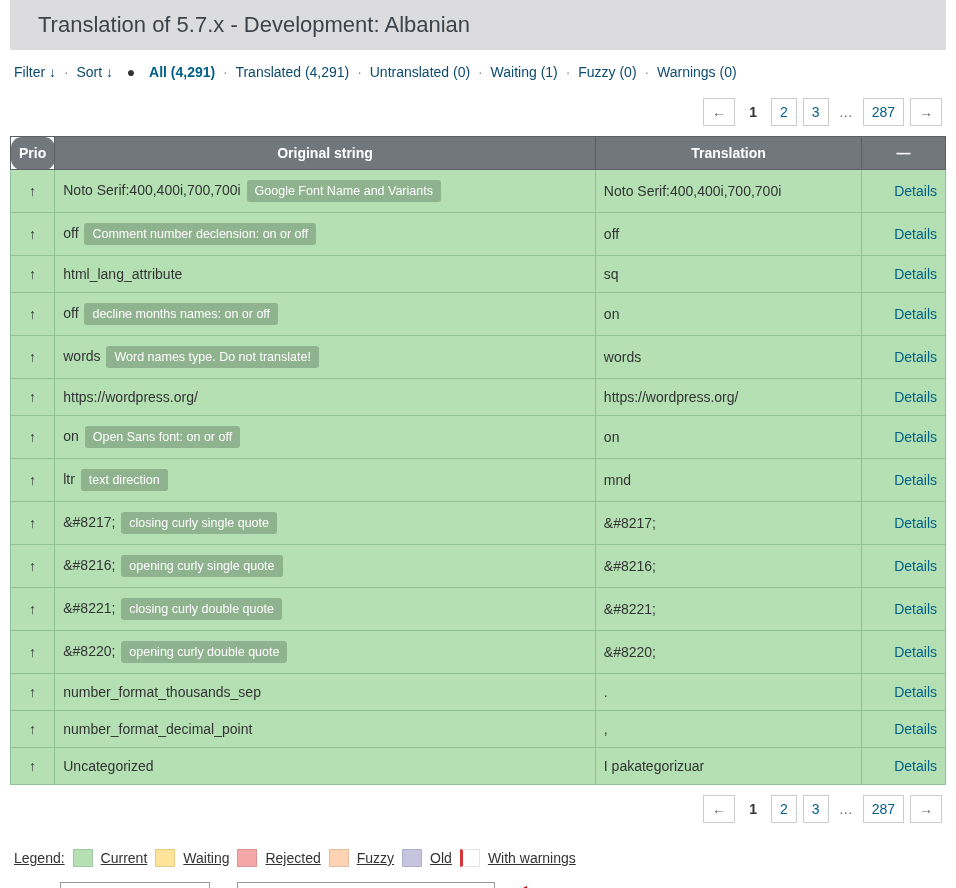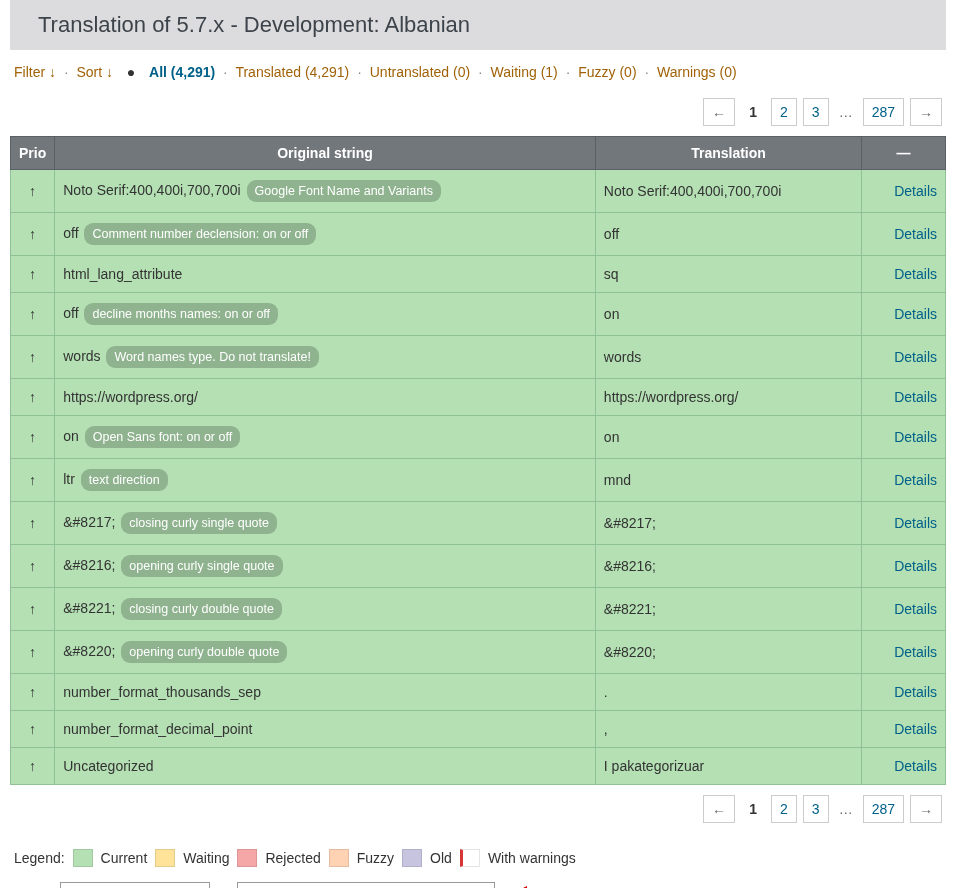--- a/index.html
+++ b/index.html
@@ -20,21 +20,21 @@
     margin: 0;
     font-size: 22px;
     font-weight: 400;
     color: #3c434a;
   }
   .filter-row {
     padding: 14px 14px 8px 14px;
     font-size: 14px;
     color: #666;
   }
-  .filter-row a { color: #a16207; text-decoration: none; cursor: pointer; }
+  .filter-row a { color: #0c4a6e; text-decoration: none; cursor: pointer; }
   .filter-row .sep { color: #888; padding: 0 4px; }
   .filter-row .bullet { color: #333; padding: 0 6px; }
   .filter-row strong { color: #006088; font-weight: 700; }
   .pagination {
     display: flex;
     justify-content: flex-end;
     align-items: center;
     gap: 6px;
     padding: 10px 14px;
     font-size: 14px;
@@ -68,21 +68,21 @@
     font-size: 14px;
   }
   table.strings thead th {
     background: #72777c;
     color: #fff;
     font-weight: 700;
     text-align: center;
     padding: 8px 8px;
     border: 1px solid #5b6066;
   }
-  table.strings thead th.prio { width: 40px; text-align: center; }
+  table.strings thead th.prio { width: 40px; text-align: center; border-radius: 11px; }
   table.strings thead th.translation {}
   table.strings thead th.det { width: 80px; text-align: center; }
   table.strings tbody td {
     padding: 10px 8px;
     border: 1px solid #8fc196;
     background: #b4e0b4;
     vertical-align: middle;
     color: #333;
   }
   table.strings tbody td.prio {
@@ -99,32 +99,33 @@
     text-decoration: none;
     cursor: pointer;
     margin-left: 24px;
   }
   .context-tag {
     display: inline-block;
     background: #8fb38f;
     color: #fff;
     font-size: 12.5px;
     padding: 2px 8px;
-    border-radius: 9px;
+    border-radius: 3px;
     margin-left: 2px;
     line-height: 18px;
   }
   .legend {
     padding: 16px 14px 10px 14px;
     font-size: 14px;
     color: #333;
     display: flex;
     align-items: center;
     gap: 8px;
     flex-wrap: wrap;
+    text-decoration: underline;
   }
   .legend .swatch {
     width: 20px;
     height: 18px;
     display: inline-block;
     border: 1px solid rgba(0,0,0,0.1);
   }
   .legend .swatch.green { background:#b4e0b4; }
   .legend .swatch.yellow { background:#ffe399; }
   .legend .swatch.red { background:#f5a6a6; }

